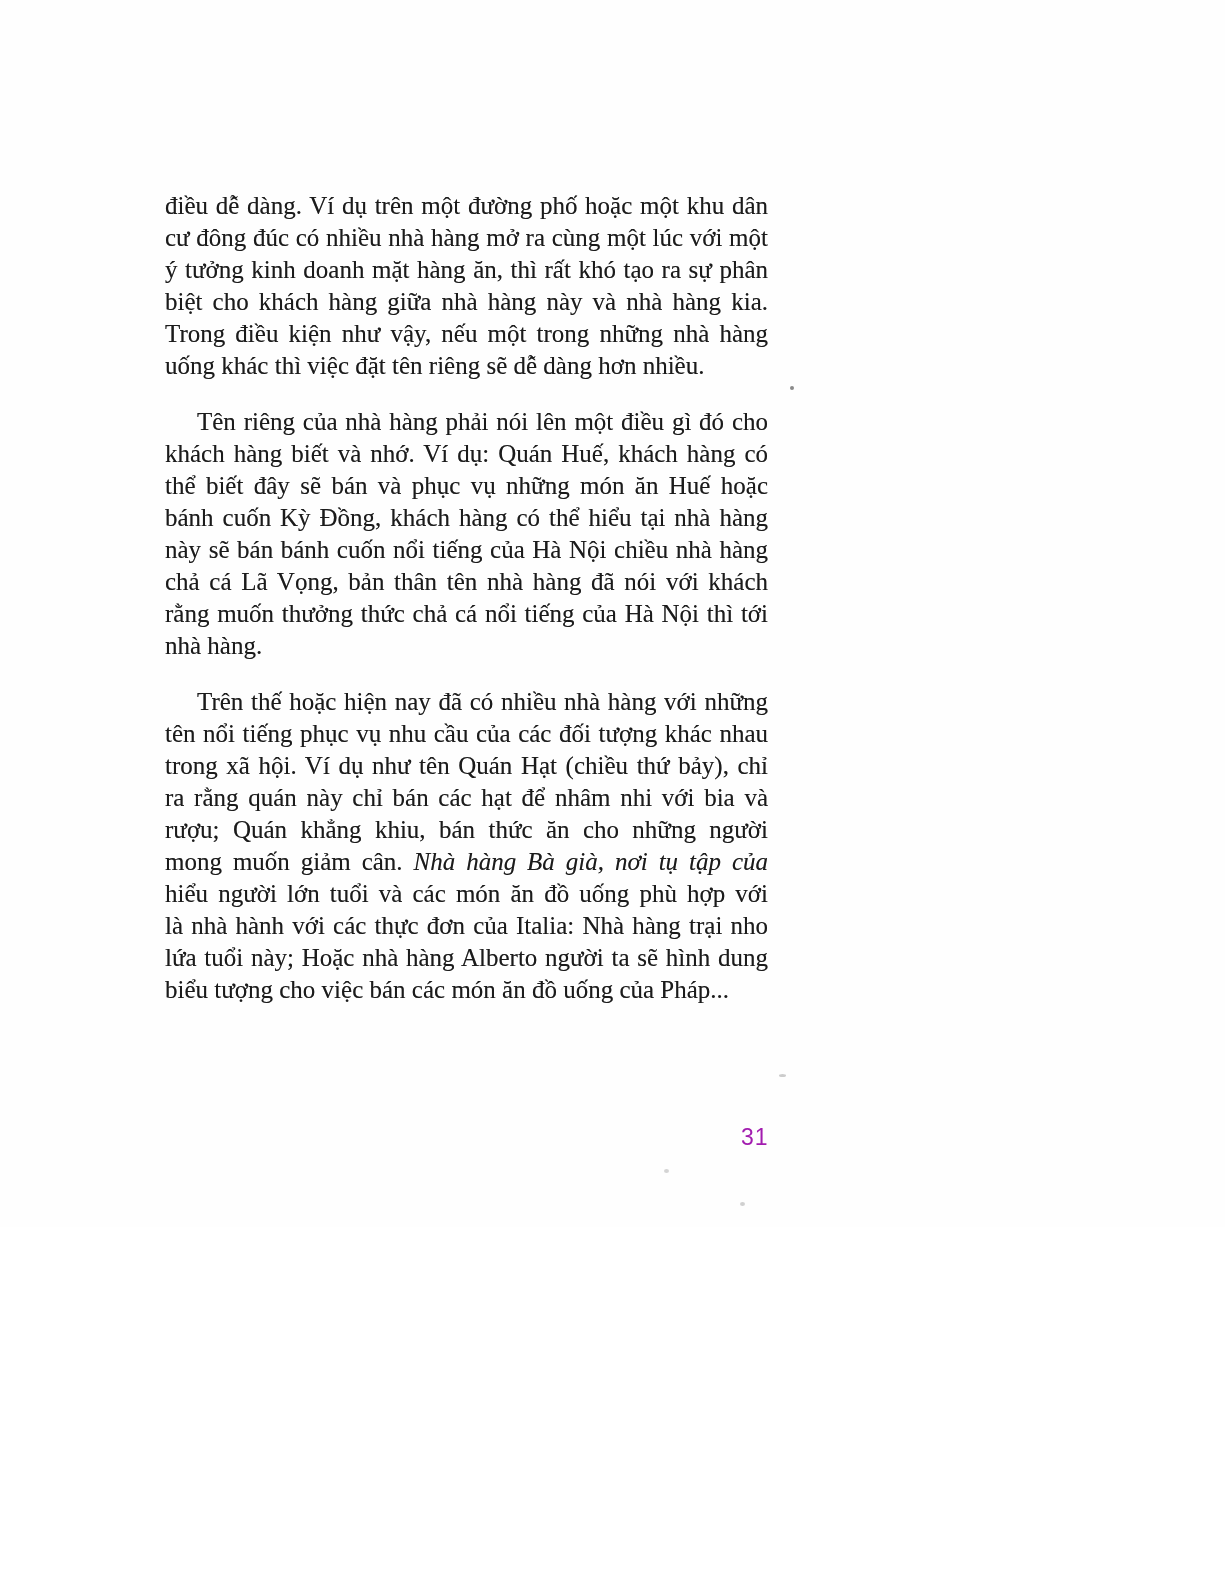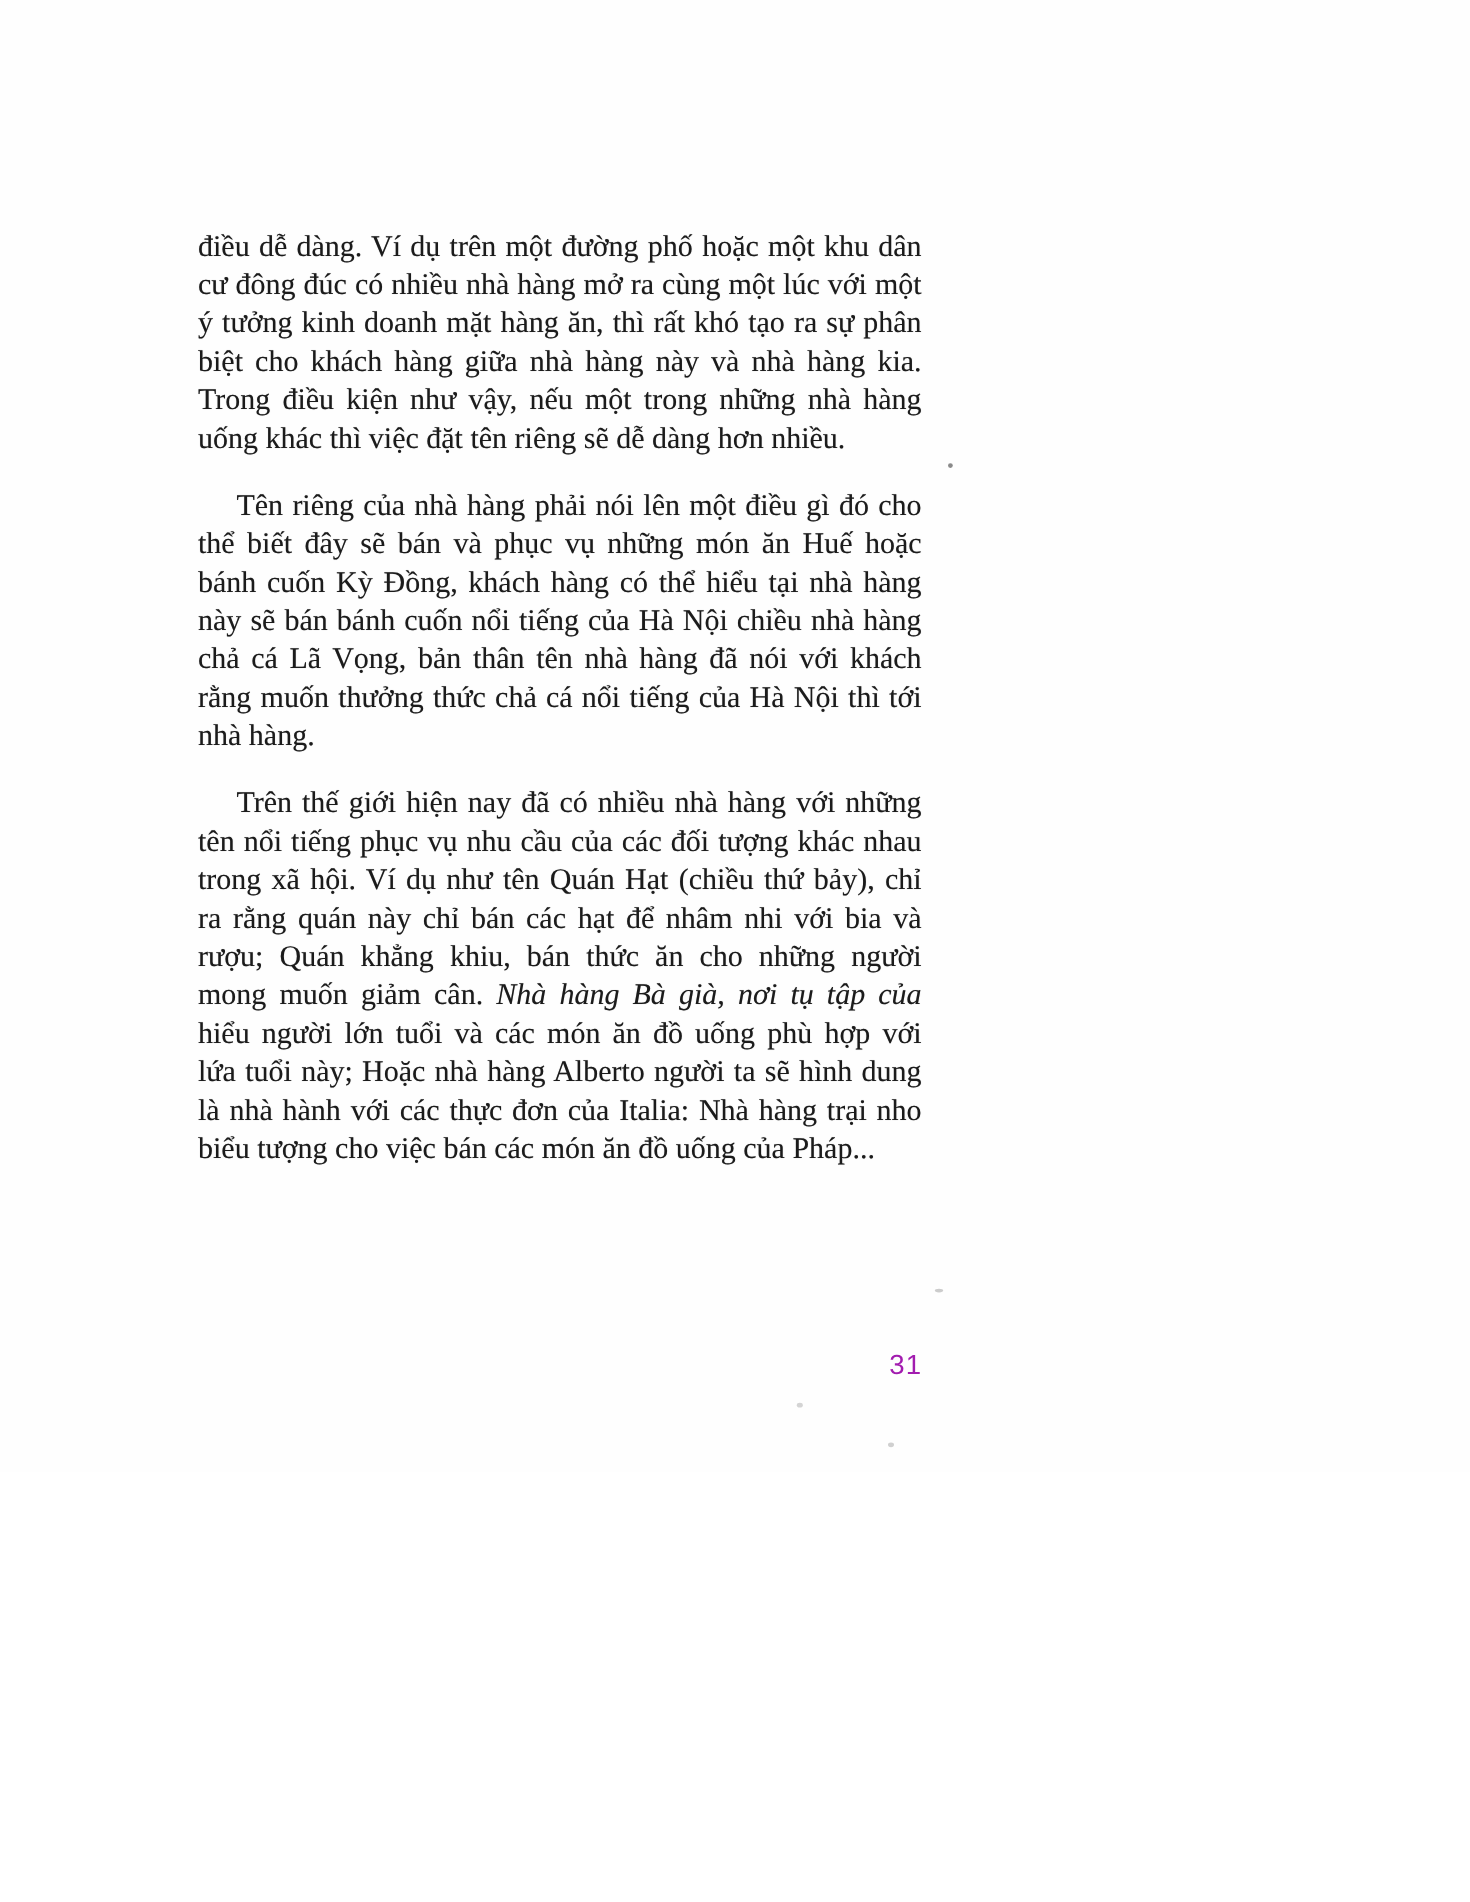--- a/index.html
+++ b/index.html
@@ -79,37 +79,38 @@
       <div class="para">
         <div class="line">điều dễ dàng. Ví dụ trên một đường phố hoặc một khu dân</div>
         <div class="line">cư đông đúc có nhiều nhà hàng mở ra cùng một lúc với một</div>
         <div class="line">ý tưởng kinh doanh mặt hàng ăn, thì rất khó tạo ra sự phân</div>
         <div class="line">biệt cho khách hàng giữa nhà hàng này và nhà hàng kia.</div>
         <div class="line">Trong điều kiện như vậy, nếu một trong những nhà hàng</div>
         <div class="line last">uống khác thì việc đặt tên riêng sẽ dễ dàng hơn nhiều.</div>
       </div>
       <div class="para indent">
         <div class="line">Tên riêng của nhà hàng phải nói lên một điều gì đó cho</div>
+        <div class="line">khách hàng biết và nhớ. Ví dụ: Quán Huế, khách hàng có</div>
         <div class="line">thể biết đây sẽ bán và phục vụ những món ăn Huế hoặc</div>
         <div class="line">bánh cuốn Kỳ Đồng, khách hàng có thể hiểu tại nhà hàng</div>
         <div class="line">này sẽ bán bánh cuốn nổi tiếng của Hà Nội chiều nhà hàng</div>
         <div class="line">chả cá Lã Vọng, bản thân tên nhà hàng đã nói với khách</div>
         <div class="line">rằng muốn thưởng thức chả cá nổi tiếng của Hà Nội thì tới</div>
         <div class="line last">nhà hàng.</div>
       </div>
       <div class="para indent">
-        <div class="line">Trên thế giới hiện nay đã có nhiều nhà hàng với những</div>
+        <div class="line">Trên thế hoặc hiện nay đã có nhiều nhà hàng với những</div>
         <div class="line">tên nổi tiếng phục vụ nhu cầu của các đối tượng khác nhau</div>
         <div class="line">trong xã hội. Ví dụ như tên Quán Hạt (chiều thứ bảy), chỉ</div>
         <div class="line">ra rằng quán này chỉ bán các hạt để nhâm nhi với bia và</div>
         <div class="line">rượu; Quán khẳng khiu, bán thức ăn cho những người</div>
         <div class="line"><span>mong muốn giảm cân. </span><span class="italic">Nhà hàng Bà già, nơi tụ tập của</span></div>
         <div class="line">hiểu người lớn tuổi và các món ăn đồ uống phù hợp với</div>
+        <div class="line">là nhà hành với các thực đơn của Italia: Nhà hàng trại nho</div>
         <div class="line">lứa tuổi này; Hoặc nhà hàng Alberto người ta sẽ hình dung</div>
-        <div class="line">là nhà hành với các thực đơn của Italia: Nhà hàng trại nho</div>
         <div class="line last">biểu tượng cho việc bán các món ăn đồ uống của Pháp...</div>
       </div>
     </div>
 
   <div class="page-number">31</div>
 
   <div class="speck s1"></div>
   <div class="speck s2"></div>
   <div class="speck s3"></div>
   <div class="speck s4"></div>

